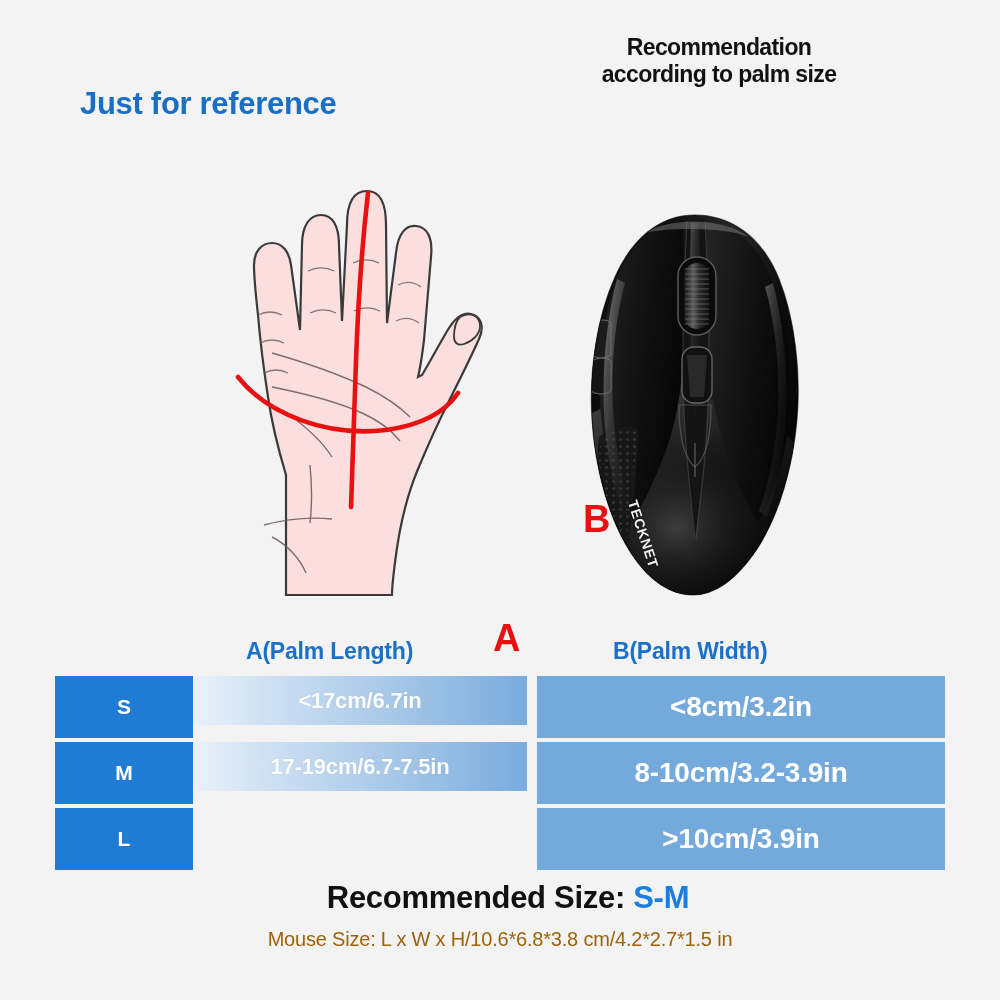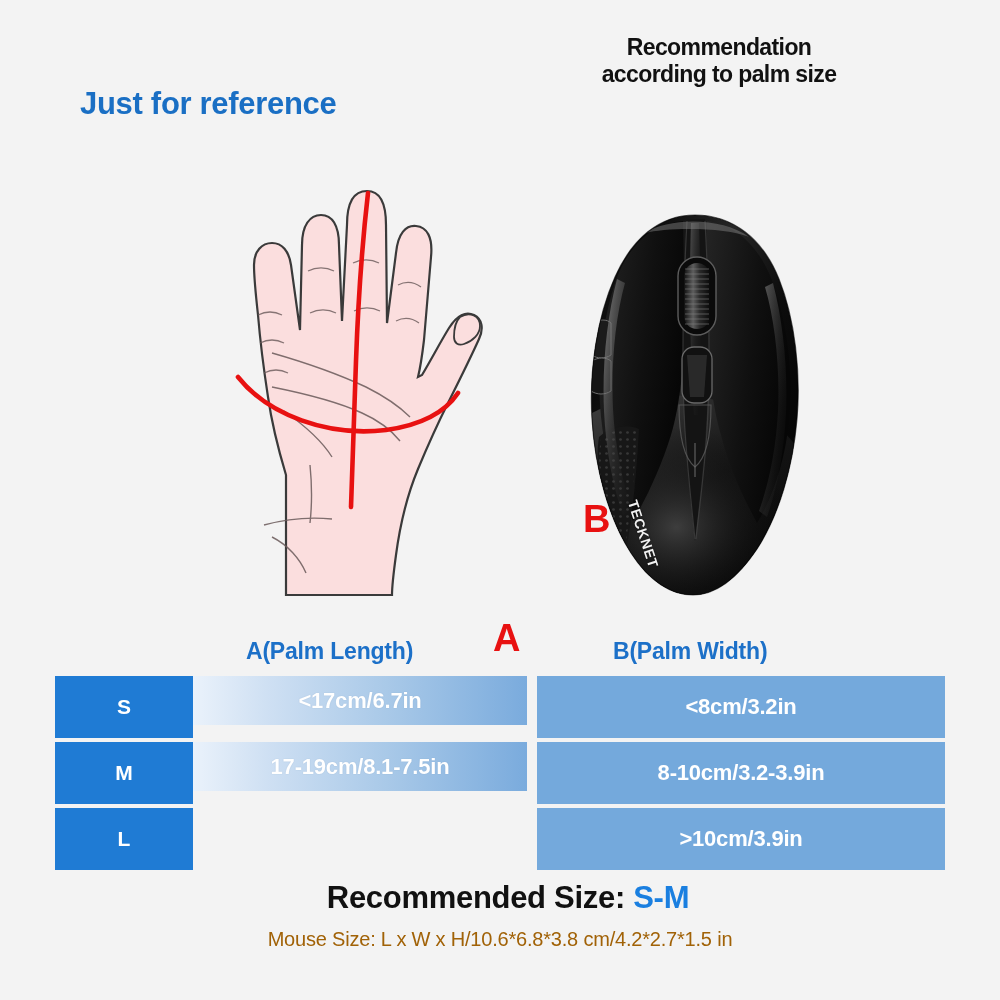--- a/index.html
+++ b/index.html
@@ -68,21 +68,21 @@
     position:absolute; left:193px; top:0; width:334px; height:49px;
     background:linear-gradient(to right,#eaf2fb 0%,#cfe0f3 22%,#a9c9e8 58%,#7aabdd 100%);
     display:flex; align-items:center; justify-content:center;
     color:#ffffff; font-size:22px; font-weight:bold; letter-spacing:-0.2px;
     text-shadow:0 0 1px rgba(80,120,170,.35);
   }
   .cell-b{
     position:absolute; left:537px; top:0; width:408px; height:62px;
     background:#74a9dc;
     display:flex; align-items:center; justify-content:center;
-    color:#ffffff; font-size:22px; font-weight:bold; letter-spacing:-0.2px;
+    color:#ffffff; font-size:28px; font-weight:bold; letter-spacing:-0.2px;
   }
 
   
   .rec-line{
     position:absolute; left:0; top:880px; width:1000px;
     text-align:center; font-size:31px; font-weight:bold; color:#111111;
     letter-spacing:-0.3px;
     padding-left:16px;
   }
   .rec-line .sz{ color:#1a7fe0; }
@@ -325,21 +325,21 @@
   <div class="col-head head-a">A(Palm Length)</div>
 
   <div class="table">
     <div class="row">
       <div class="cell-size">S</div>
       <div class="cell-a">&lt;17cm/6.7in</div>
       <div class="cell-b">&lt;8cm/3.2in</div>
     </div>
     <div class="row">
       <div class="cell-size">M</div>
-      <div class="cell-a">17-19cm/8.1-7.5in</div>
+      <div class="cell-a">17-19cm/6.7-7.5in</div>
       <div class="cell-b">8-10cm/3.2-3.9in</div>
     </div>
     <div class="row">
       <div class="cell-size">L</div>
       <div class="cell-b">&gt;10cm/3.9in</div>
     </div>
   </div>
 
   <div class="rec-line">
     <span>Recommended Size: </span><span class="sz">S-M</span>

